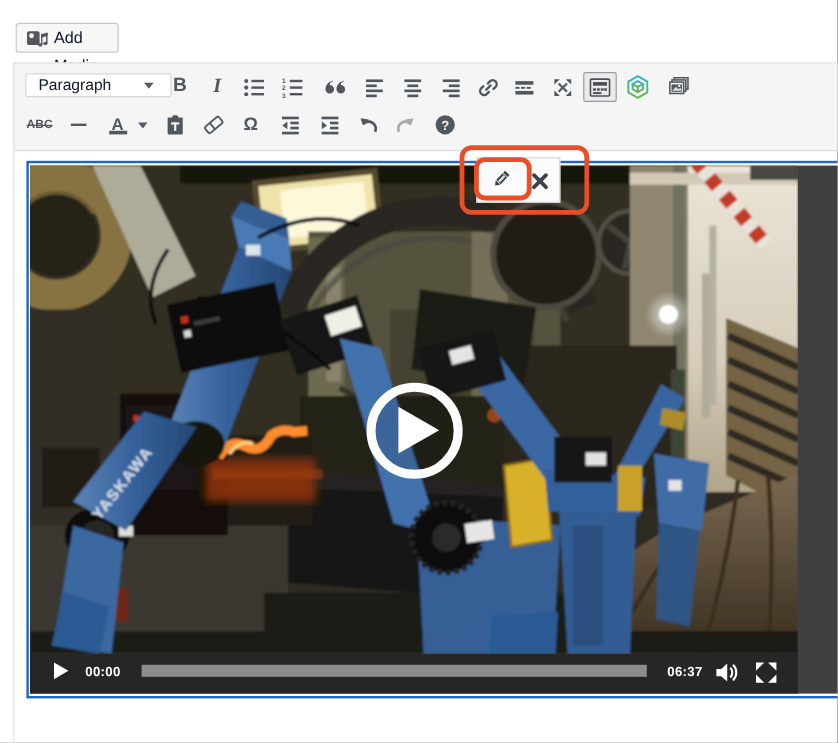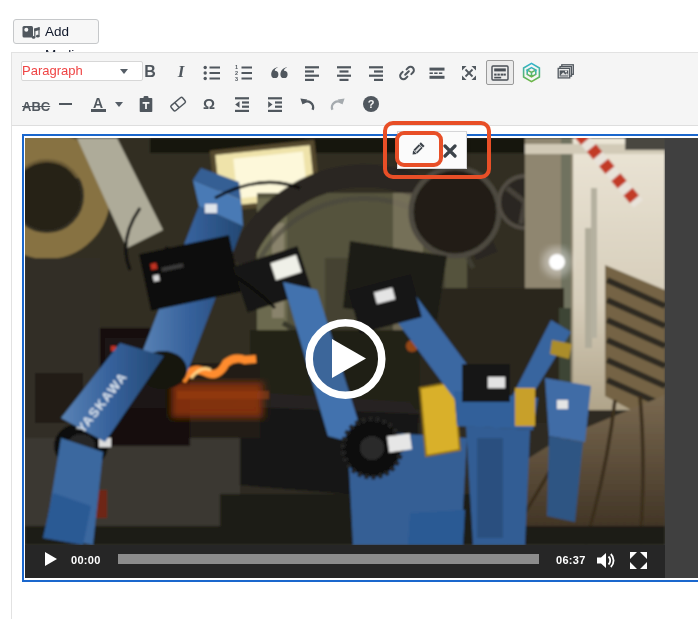--- a/index.html
+++ b/index.html
@@ -8,21 +8,21 @@
 .ic{position:absolute}
 #addmedia{position:absolute;left:13px;top:19px;width:86px;height:25px;background:#f7f7f7;
   border:1px solid #c6c8ca;border-radius:3px;box-sizing:border-box;
   color:#0f172a;font-size:13.5px;line-height:23px;}
 #addmedia span{position:absolute;left:31px;top:0}
 #lborder{position:absolute;left:11px;top:52px;width:1px;height:567px;background:#e2e2e2}
 #toolbar{position:absolute;left:11px;top:52px;width:687px;height:74px;background:#f5f5f5;
   border-top:1px solid #e2e2e2;border-bottom:1px solid #dedede;box-sizing:border-box}
 #pselect{position:absolute;left:21px;top:61px;width:122px;height:20px;background:#fff;
   border:1px solid #d7d7d7;box-sizing:border-box;border-radius:2px;
-  font-size:13px;color:#ef4444;line-height:18px;}
+  font-size:13px;color:#0f172a;line-height:18px;padding-left:10px}
 .tri-d{position:absolute;width:0;height:0;border-left:4px solid transparent;
   border-right:4px solid transparent;border-top:5px solid #555d66}
 .ticn{position:absolute;color:#50575e;text-align:center}
 #ksink{position:absolute;left:486px;top:60px;width:28px;height:25px;background:#ebebeb;
   border:1px solid #9a9a9a;border-radius:2px;box-sizing:border-box}
 #wpview{position:absolute;left:22px;top:134px;width:676px;height:440px;
   border:2px solid #1a67cd;padding:2px;background:#fff}
 #vid{position:absolute;left:1px;top:2px;width:696px;height:440px;background:#404040}
 #vbar{position:absolute;left:0;top:407px;width:640px;height:33px;background:#262626}
 #vplay{position:absolute;left:20px;top:7px;width:0;height:0;border-left:12px solid #fff;
@@ -156,21 +156,21 @@
       <rect x="5" y="4.6" width="11.5" height="9.5"></rect>
 <rect x="3.2" y="6.4" width="11.5" height="9.5"></rect>
     </g>
 <g fill="#50575e">
       <rect x="4.6" y="8.4" width="8.7" height="6.1"></rect>
     </g>
 <circle cx="11" cy="9.6" r="1" fill="#f5f5f5"></circle>
     <path d="M5.2,13.6 l3,-3.4 2.2,2.2 1.6,-1.4 1.3,2.6 z" fill="#f5f5f5" opacity=".85"></path>
   </svg>
 
-<div class="ticn" style="left:22px;top:99px;width:22px;font-size:13px;font-weight:bold;text-decoration:line-through">ABC</div>
+<div class="ticn" style="left:22px;top:99px;width:22px;font-size:10px;font-weight:bold;text-decoration:line-through">ABC</div>
 <div class="abs" style="left:59px;top:102.5px;width:13px;height:2.6px;background:#50575e"></div>
 <div class="ticn" style="left:90px;top:95px;width:16px;font-size:14px;font-weight:bold">A</div>
 <div class="abs" style="left:90.5px;top:109px;width:15px;height:3px;background:#50575e"></div>
 <div class="tri-d" style="left:115px;top:101.5px"></div>
 
 <svg class="ic" style="left:136px;top:94px" width="20" height="20" viewBox="0 0 20 20" fill="#50575e">
 <path d="M4.5,4 h3 v-0.6 a1.3,1.3 0 0 1 1.3,-1.3 h2.4 a1.3,1.3 0 0 1 1.3,1.3 V4 h3 a0.8,0.8 0 0 1 0.8,0.8 v12.4 a0.8,0.8 0 0 1 -0.8,0.8 h-11 a0.8,0.8 0 0 1 -0.8,-0.8 V4.8 a0.8,0.8 0 0 1 0.8,-0.8 z"></path>
 <rect x="6.6" y="8" width="6.8" height="1.8" fill="#f5f5f5"></rect>
     <rect x="9.1" y="8" width="1.8" height="7" fill="#f5f5f5"></rect>
   </svg>

